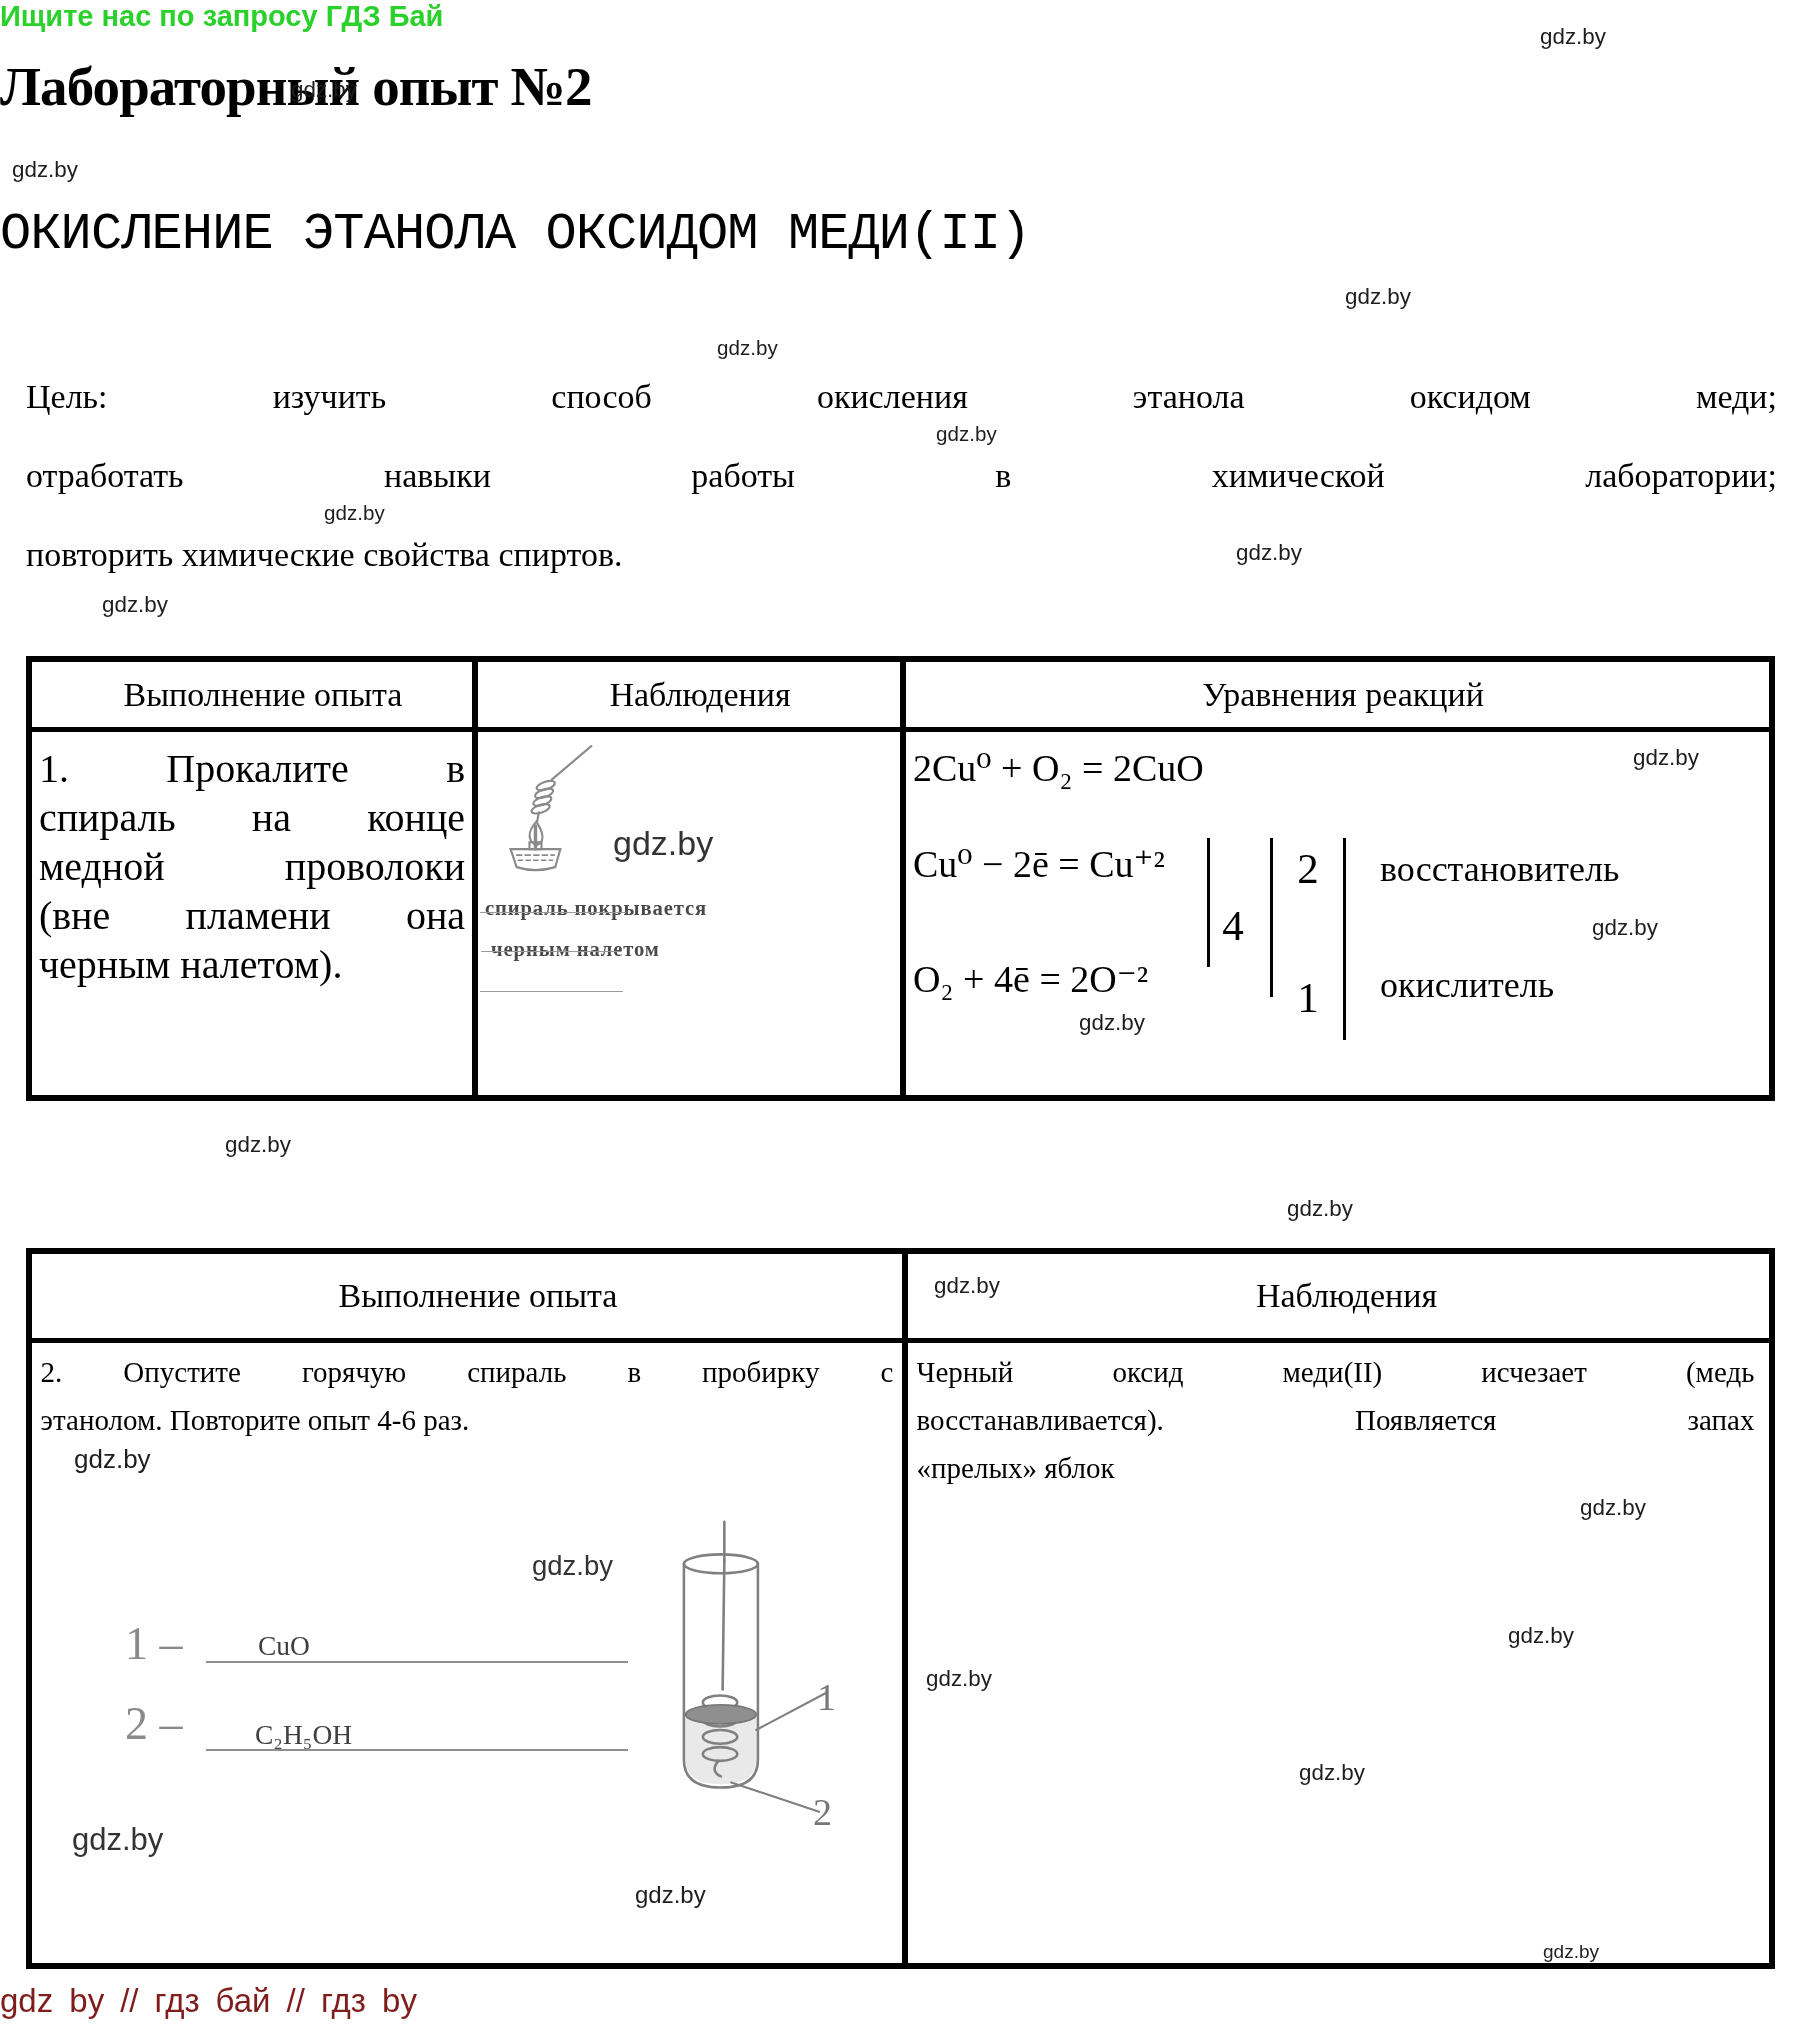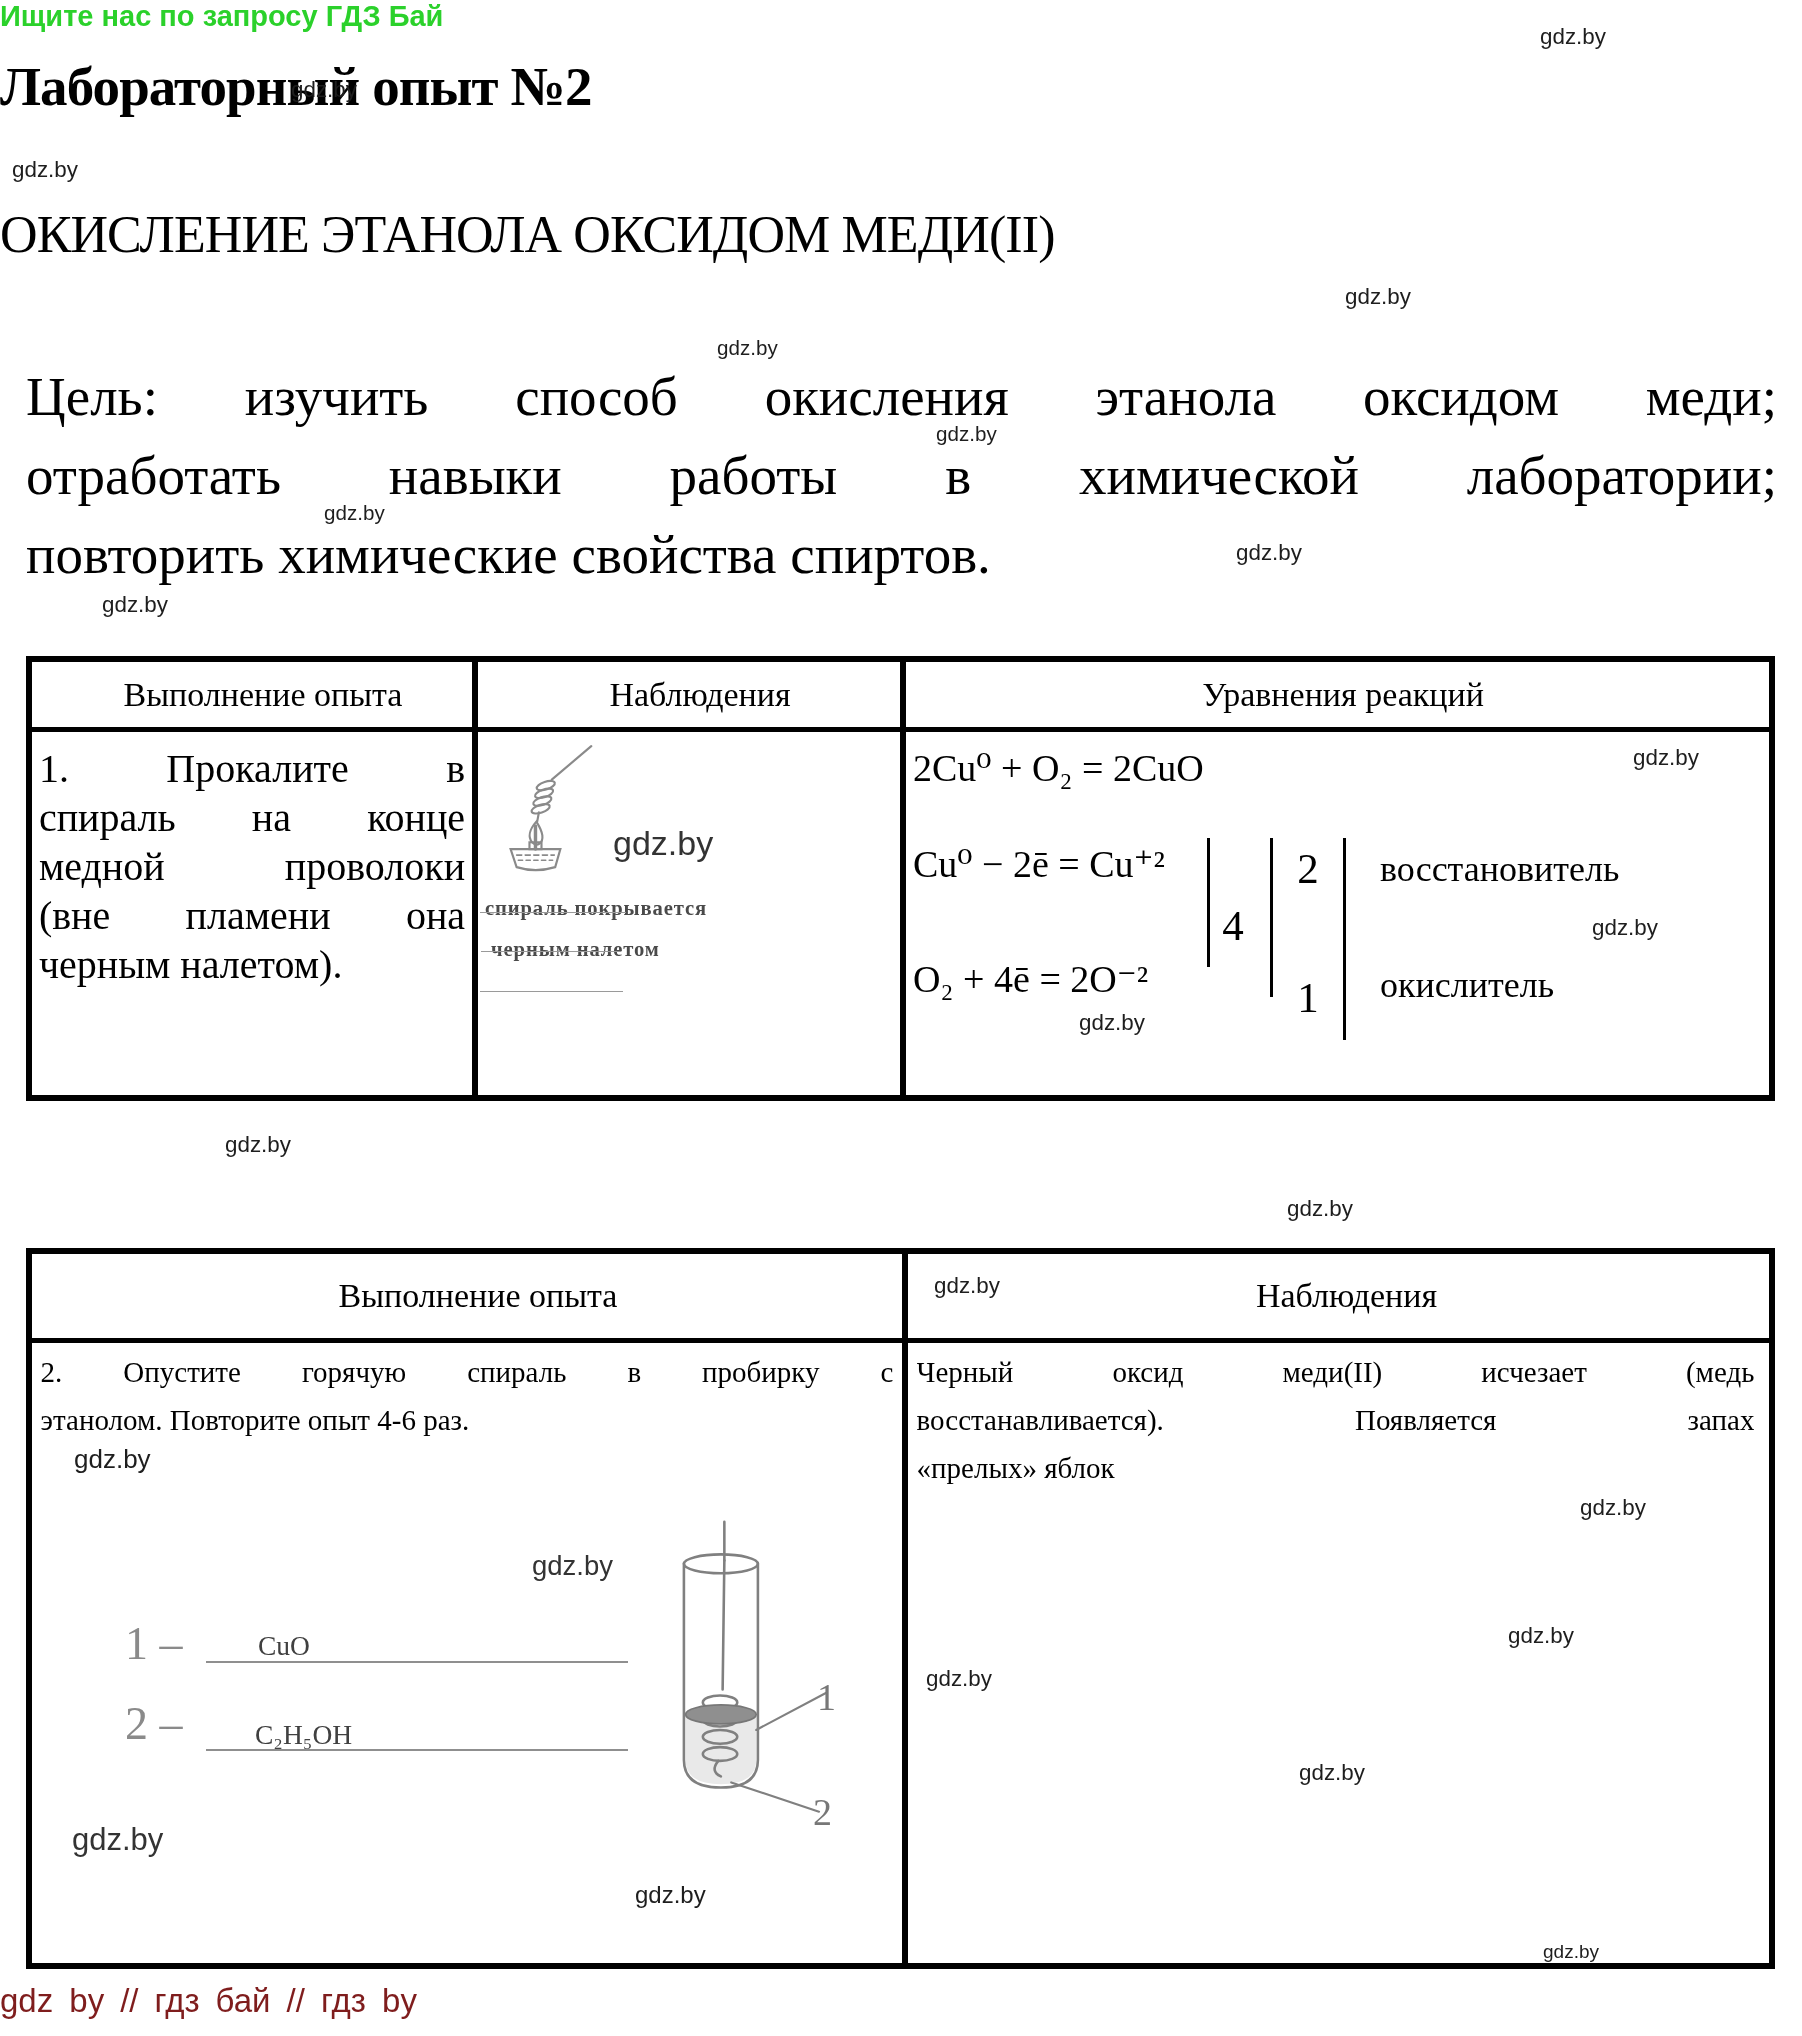--- a/index.html
+++ b/index.html
@@ -2,23 +2,23 @@
 <html style="font-size:13.8px"><head>
 <meta charset="utf-8">
 <style>
   html,body{margin:0;padding:0;background:#fff;}
   .page{position:relative;width:1803px;height:2037px;background:#ffffff;overflow:hidden;
         font-family:"Liberation Serif","DejaVu Serif",serif;color:#000;}
   .centerline{position:absolute;left:0;right:0;white-space:nowrap;}
 
   .promo{top:0px;font-family:"Liberation Sans","DejaVu Sans",sans-serif;font-size:29px;font-weight:bold;}
   .title{top:55px;font-size:55px;font-weight:bold;letter-spacing:-0.9px;}
-  .subtitle{top:205px;font-size:52px;letter-spacing:-0.9px;}
-
-  .goal{position:absolute;left:26px;top:357px;width:1751px;font-size:55px;}
+  .subtitle{top:205px;font-size:52px;letter-spacing:-0.9px;font-family:Liberation Mono, monospace;}
+
+  .goal{position:absolute;left:26px;top:357px;width:1751px;font-size:34px;}
   .goal .jline{height:79px;line-height:79px;}
 
   .jline{text-align:justify;text-align-last:justify;overflow:hidden;white-space:normal;}
   .jline.last{text-align-last:left;}
 
   
   .tbl{position:absolute;border:6px solid #000;display:flex;flex-direction:column;background:#fff;box-sizing:border-box;}
   .tbl1{left:26px;top:656px;width:1749px;height:445px;}
   .tbl2{left:26px;top:1248px;width:1749px;height:721px;}
   .thead{display:flex;border-bottom:5.2px solid #000;}

